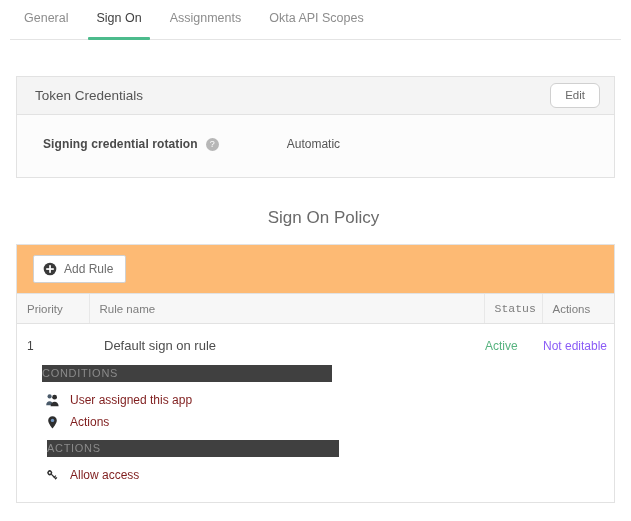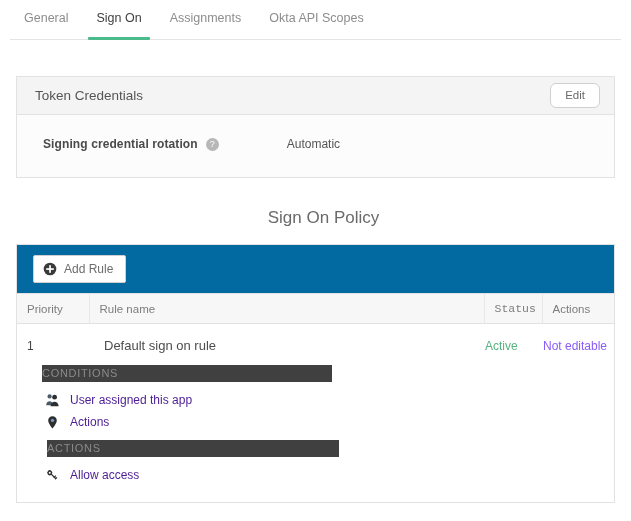--- a/index.html
+++ b/index.html
@@ -133,21 +133,21 @@
   }
 
   
   .policy-panel {
     margin: 0 16px;
     border: 1px solid #e2e2e2;
     background: #ffffff;
     box-sizing: border-box;
   }
   .toolbar {
-    background: #0369a1;
+    background: #fdba74;
     border-bottom: 1px solid #e2e2e2;
     padding: 10px 0 10px 16px;
   }
   .add-rule-btn {
     display: inline-flex;
     align-items: center;
     gap: 7px;
     border: 1px solid #d0d0d0;
     background: #ffffff;
     border-radius: 2px;
@@ -211,21 +211,21 @@
     line-height: 17px;
     margin-bottom: 7px;
   }
   .band-conditions { margin-left: 25px; width: 290px; }
   .band-actions    { margin-left: 30px; width: 292px; }
 
   .detail-item {
     display: flex;
     align-items: center;
     font-size: 12px;
-    color: #4c1d95;
+    color: #7f1d1d;
     padding-left: 27px;
     height: 22px;
   }
   .detail-item + .band { margin-top: 7px; }
   .detail-icon {
     width: 16px;
     height: 16px;
     margin-right: 10px;
     display: inline-flex;
     align-items: center;

